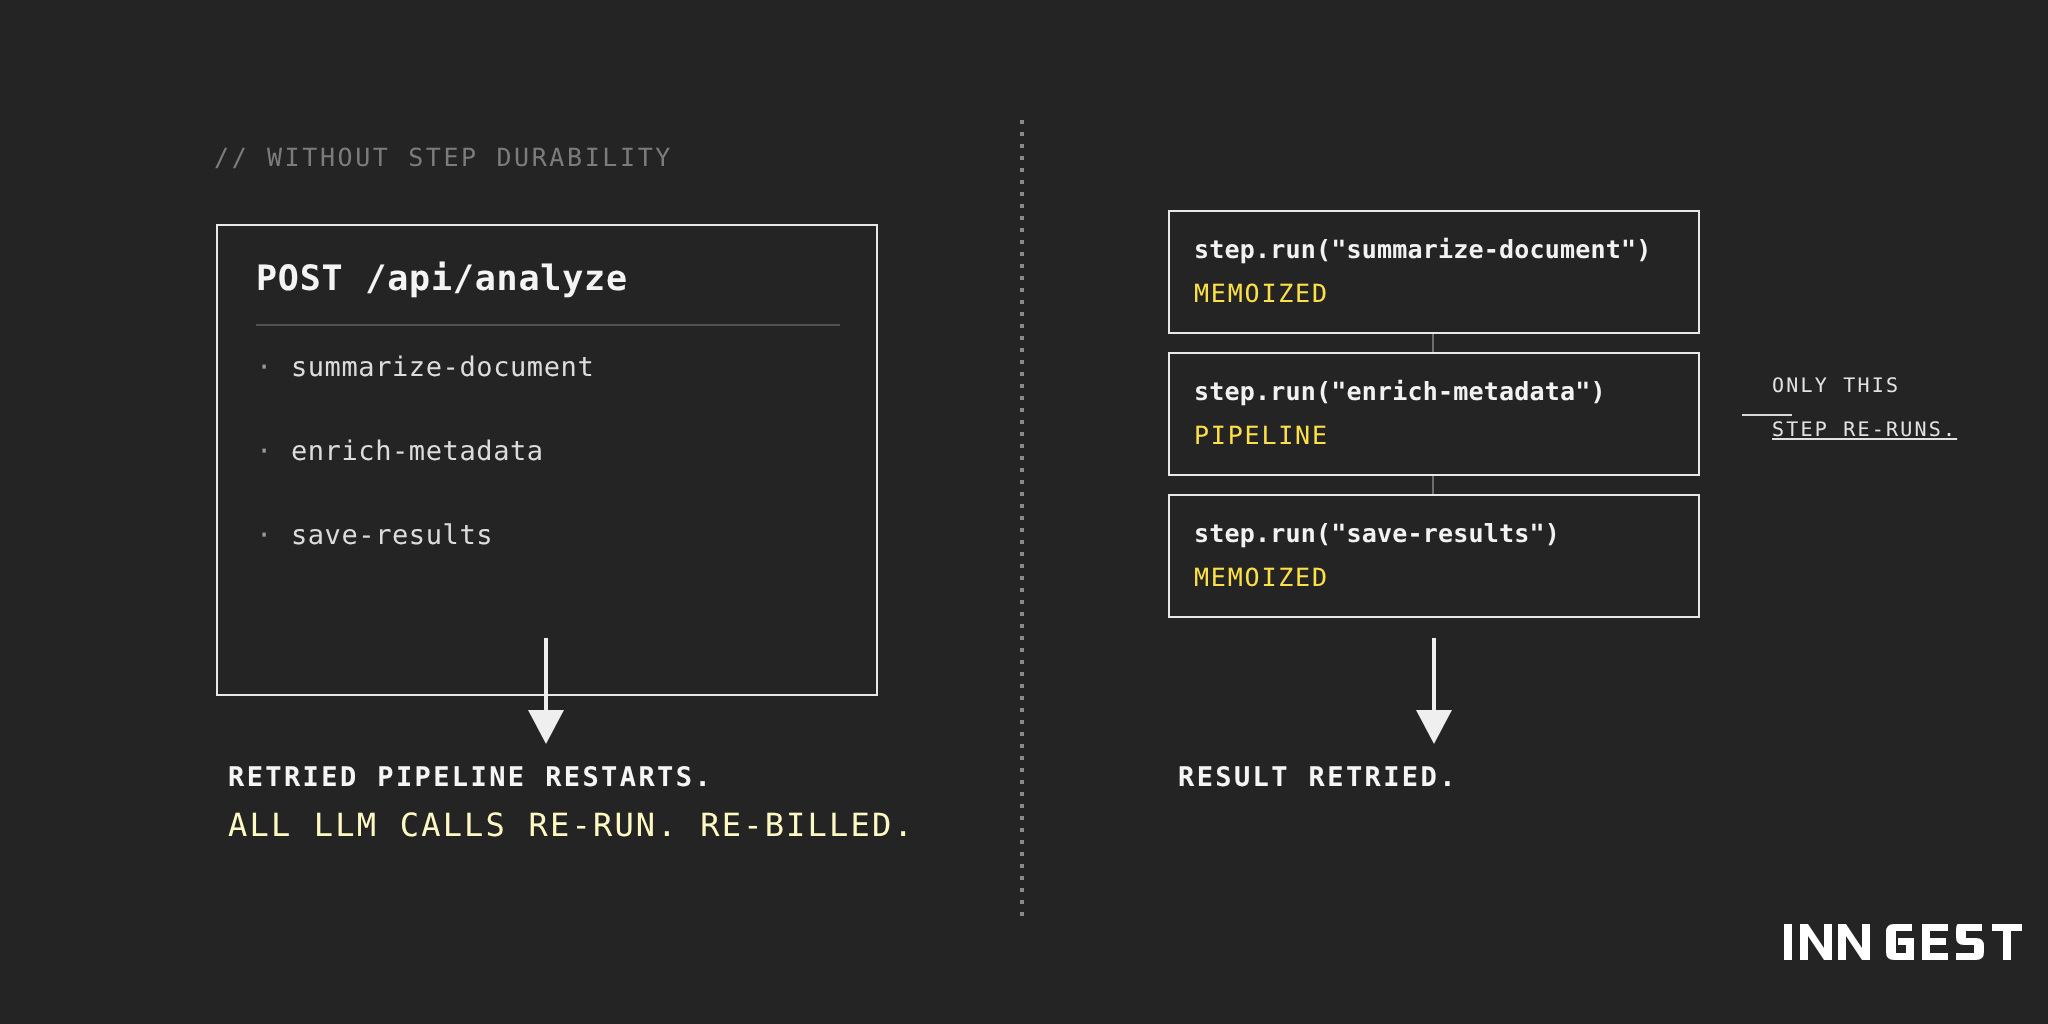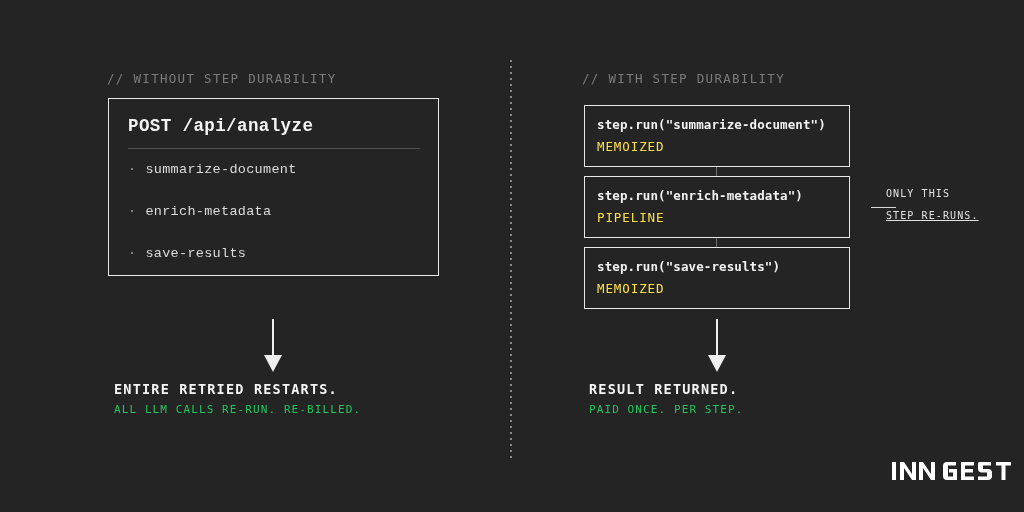--- a/index.html
+++ b/index.html
@@ -41,26 +41,25 @@
         #8a8a8a 0px, #8a8a8a 2px,
         rgba(0,0,0,0) 2px, rgba(0,0,0,0) 6px);
     background-size: 2px 6px;
     background-repeat: repeat-y;
   }
 
   
   #request-box {
     position: absolute;
     left: 88px;
-    top: 98px;
+    top: 112px;
     width: 331px;
-    height: 178px;
+    height: 236px;
     border: 1.6px solid #e8e8e8;
     box-sizing: border-box;
-    font-family: Liberation Mono, monospace;
   }
   #request-title {
     position: absolute;
     left: 19px;
     top: 17px;
     font-size: 17.5px;
     font-weight: bold;
     letter-spacing: 0.4px;
     color: #f4f4f4;
     white-space: nowrap;
@@ -179,23 +178,23 @@
   .outcome-primary {
     position: absolute;
     font-size: 13.5px;
     font-weight: bold;
     letter-spacing: 1.2px;
     color: #f5f5f5;
     white-space: nowrap;
   }
   .outcome-secondary {
     position: absolute;
-    font-size: 11px;
+    font-size: 16px;
     letter-spacing: 1.1px;
-    color: #22c55e;
+    color: #fef9c3;
     white-space: nowrap;
   }
   #outcome-left-primary    { left: 94px;  top: 381px; }
   #outcome-left-secondary  { left: 94px;  top: 403px; }
   #outcome-right-primary   { left: 569px; top: 381px; }
   #outcome-right-secondary { left: 569px; top: 403px; }
 
   
   #logo {
     position: absolute;
@@ -226,26 +225,25 @@
     <div class="step-item" id="step-2">
       <span class="bullet">·</span><span>save-results</span>
     </div>
   </div>
 
   <div class="arrow" id="arrow-left">
     <div class="stem"></div>
     <div class="head"></div>
   </div>
 
-  <div class="outcome-primary" id="outcome-left-primary">ENTIRE RETRIED RESTARTS.</div>
+  <div class="outcome-primary" id="outcome-left-primary">RETRIED PIPELINE RESTARTS.</div>
   <div class="outcome-secondary" id="outcome-left-secondary">ALL LLM CALLS RE-RUN. RE-BILLED.</div>
 
   <div id="divider"></div>
 
-  <div class="comment" id="comment-right">// WITH STEP DURABILITY</div>
 
   <div class="durable-box" id="durable-0">
     <div class="durable-call">step.run("summarize-document")</div>
     <div class="durable-status">MEMOIZED</div>
   </div>
   <div class="connector" id="connector-0"></div>
 
   <div class="durable-box" id="durable-1">
     <div class="durable-call">step.run("enrich-metadata")</div>
     <div class="durable-status">PIPELINE</div>
@@ -259,22 +257,21 @@
 
   <div id="annotation-leader"></div>
   <div class="annotation-line" id="annotation-0">ONLY THIS</div>
   <div class="annotation-line" id="annotation-1">STEP RE-RUNS.</div>
 
   <div class="arrow" id="arrow-right">
     <div class="stem"></div>
     <div class="head"></div>
   </div>
 
-  <div class="outcome-primary" id="outcome-right-primary">RESULT RETURNED.</div>
-  <div class="outcome-secondary" id="outcome-right-secondary">PAID ONCE. PER STEP.</div>
+  <div class="outcome-primary" id="outcome-right-primary">RESULT RETRIED.</div>
 
   <div id="logo">
     <svg viewBox="0 0 248 52" xmlns="http://www.w3.org/2000/svg" aria-hidden="true">
       <g fill="#ffffff">
 
         <rect x="0" y="8" width="8" height="36"></rect>
 
         <path d="M16 44 V8 h8 l16 24 V8 h8 v36 h-8 L24 20 v24 Z"></path>
 
         <path d="M54 44 V8 h8 l16 24 V8 h8 v36 h-8 L62 20 v24 Z"></path>

